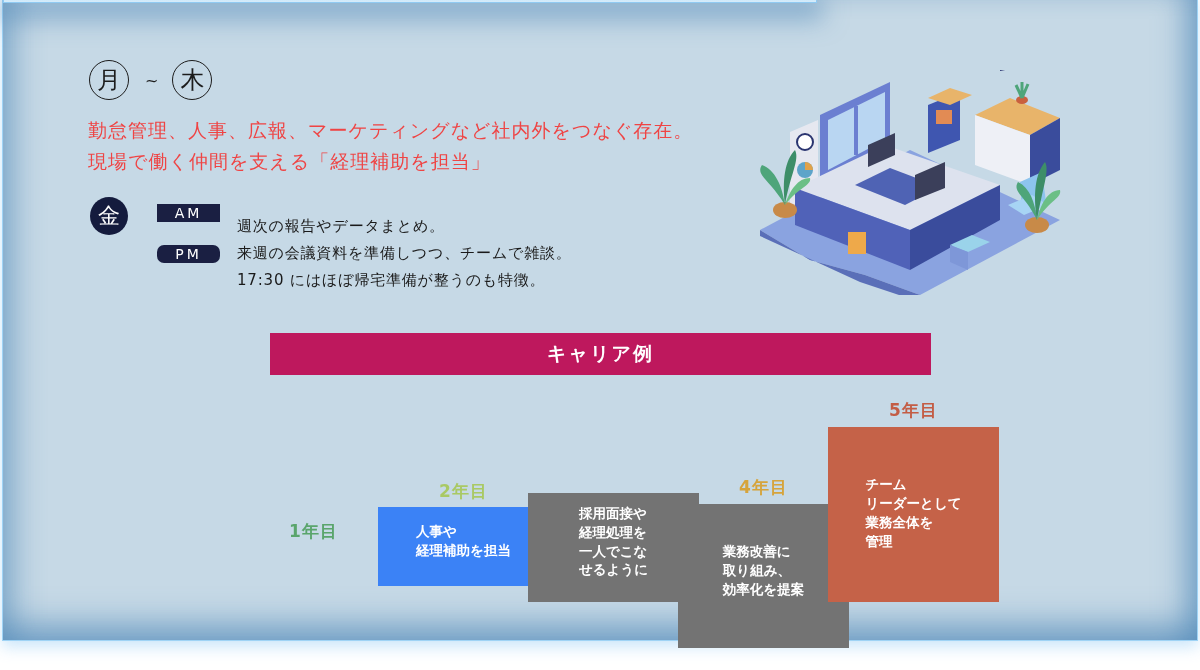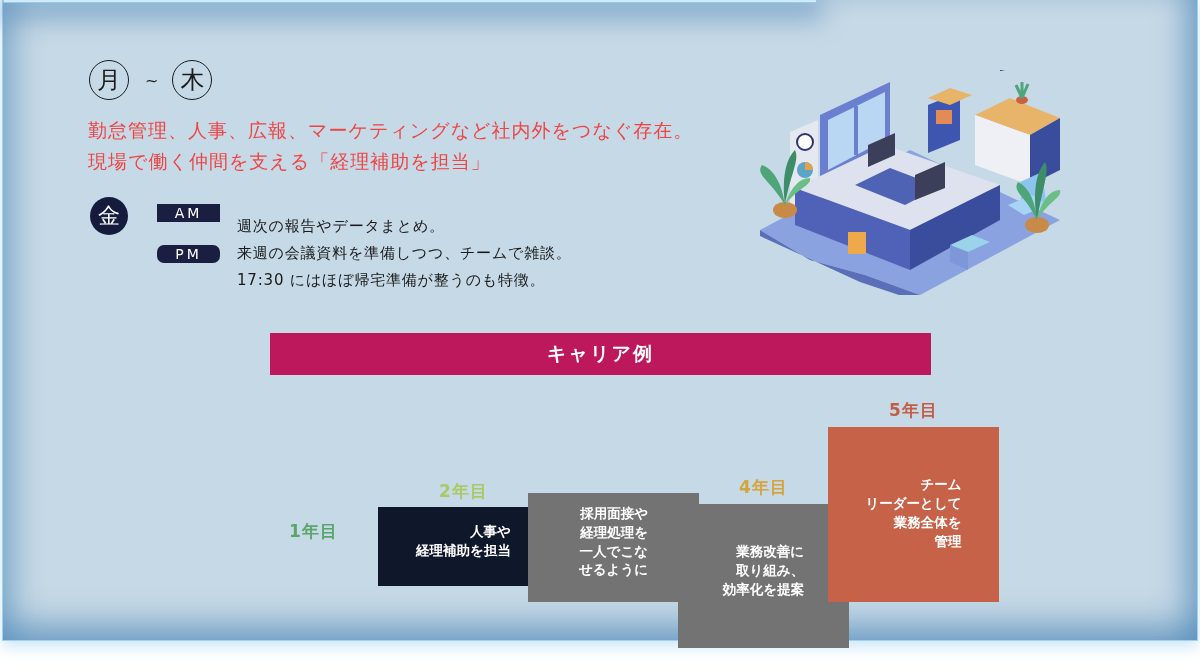--- a/index.html
+++ b/index.html
@@ -55,21 +55,21 @@
   .career-header {
     position: absolute; left: 270px; top: 333px; width: 661px; height: 42px;
     background: #be185d; color: #fff; font-size: 19px; font-weight: bold; letter-spacing: 2px;
     display: flex; align-items: center; justify-content: center;
   }
 
   .step { position: absolute; width: 171px; }
   .step .yr { position: absolute; width: 100%; text-align: center; font-size: 17px; font-weight: bold; letter-spacing: 1px; }
   .step .box {
     position: absolute; left: 0; width: 100%; bottom: 0; color: #fff; font-size: 13.5px; font-weight: bold;
-    display: flex; align-items: center; justify-content: center; text-align: right; line-height: 1.4;
+    display: flex; align-items: center; justify-content: center; text-align: left; line-height: 1.4;
     white-space: pre-line; padding-bottom: 12px;
   }
 </style>
 </head>
 <body>
 
 <div class="panel">
   <div class="top-strip"></div>
 </div>
 
@@ -140,21 +140,21 @@
 </svg>
 
 <div class="career-header">キャリア例</div>
 
 <div id="steps">
   <div class="step" style="left:228px; top:520px; height:82px;">
     <div class="yr" style="top:0; color:#5aa56c;">1年目</div>
   </div>
   <div class="step" style="left:378px; top:480px; height:106px;">
     <div class="yr" style="top:0; color:#a9c964;">2年目</div>
-    <div class="box" style="top:27px; background:#0f172a;">人事や
+    <div class="box" style="top:27px; background:#3b82f6;">人事や
 経理補助を担当</div>
   </div>
   <div class="step" style="left:528px; top:466px; height:136px;">
     <div class="box" style="top:27px; background:#737373;">採用面接や
 経理処理を
 一人でこな
 せるように</div>
   </div>
   <div class="step" style="left:678px; top:430px; height:172px;margin-top:46px;">
     <div class="yr" style="top:0; color:#d6a43c;">4年目</div>

